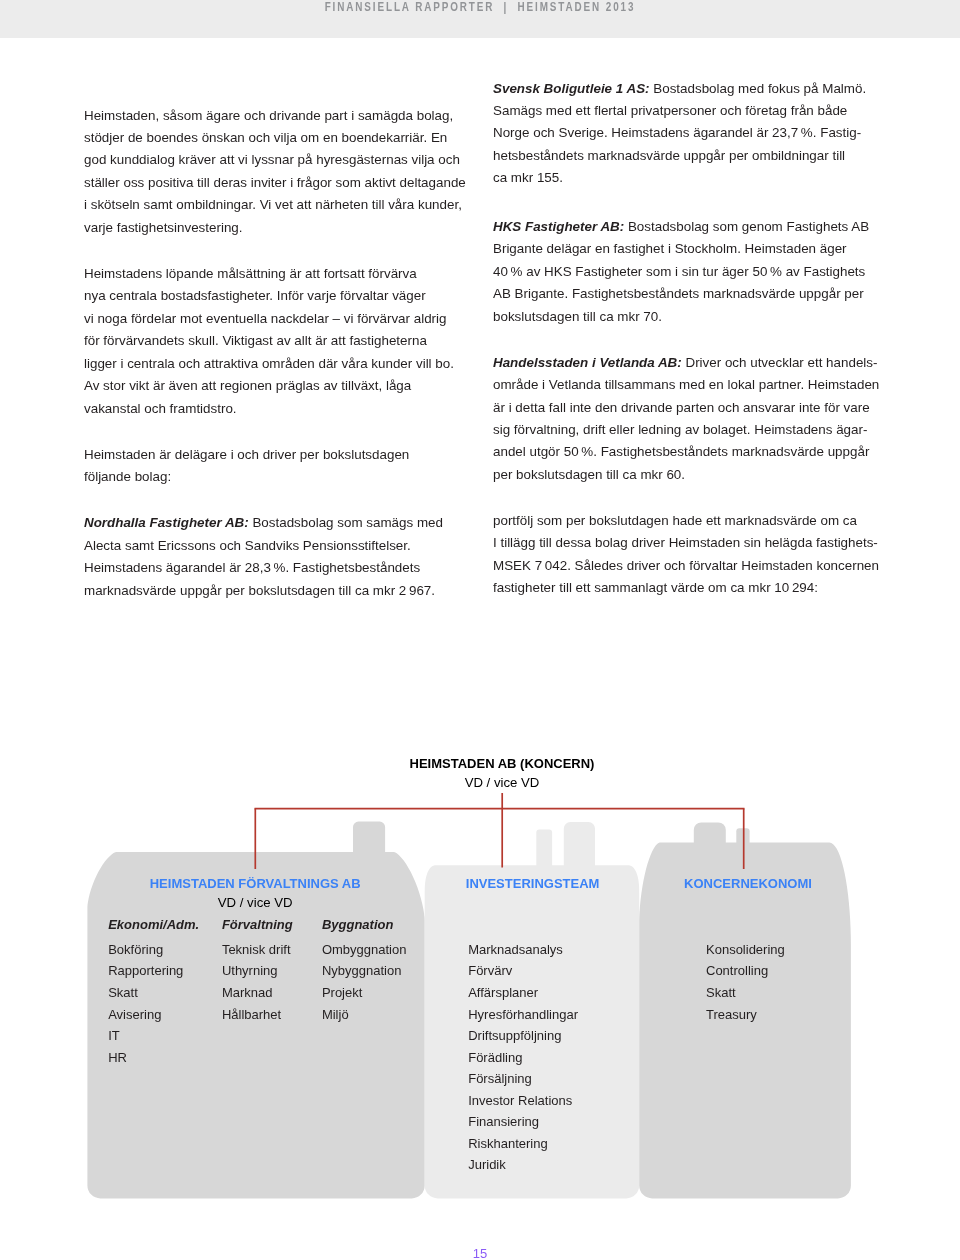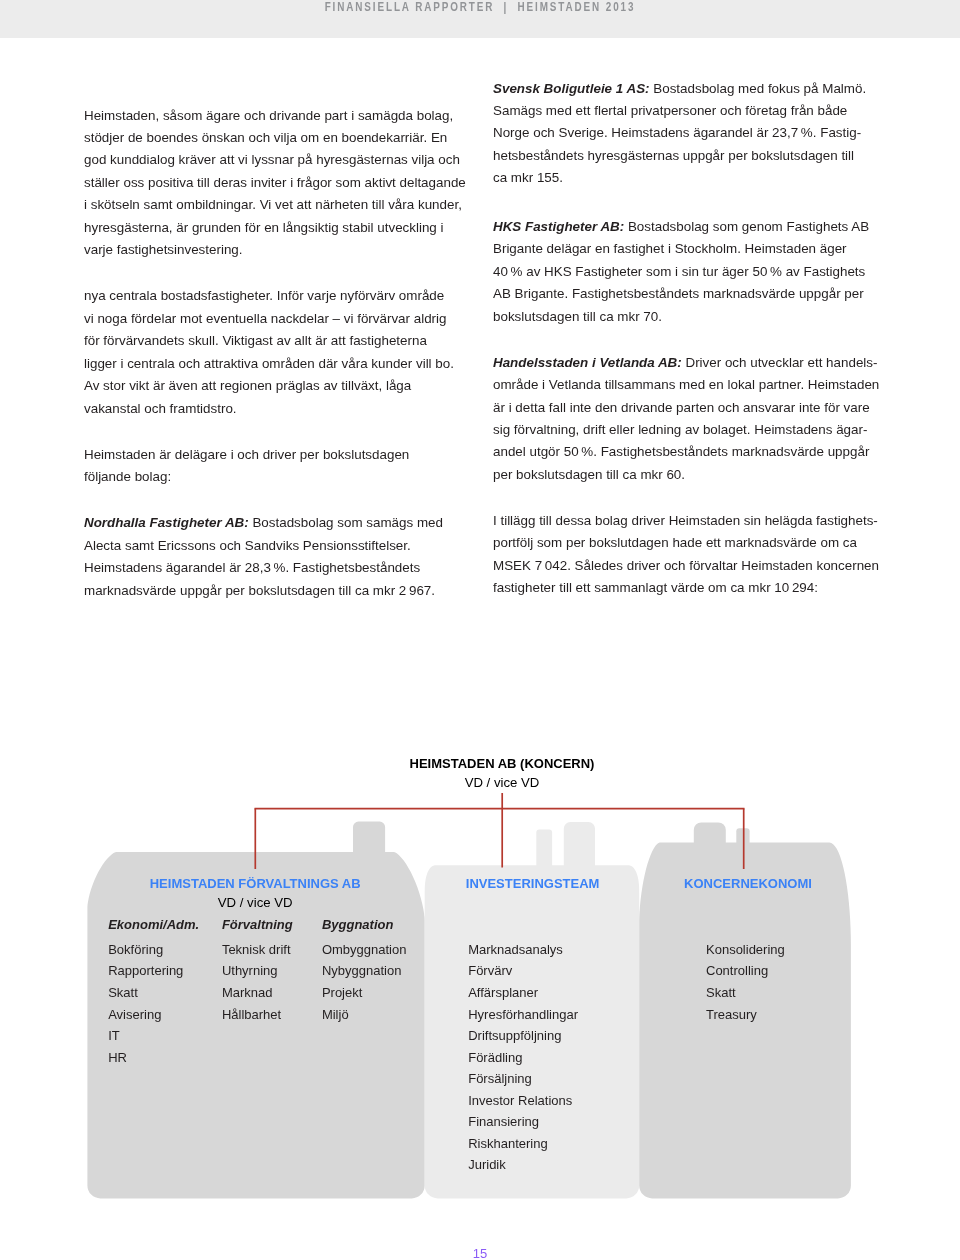--- a/index.html
+++ b/index.html
@@ -57,25 +57,25 @@
   <div class="header-band"></div>
   <div class="header-title">FINANSIELLA RAPPORTER  |  HEIMSTADEN 2013</div>
 
   <div class="col col-left">
     <div class="para">
       <div class="ln">Heimstaden, såsom ägare och drivande part i samägda bolag,</div>
       <div class="ln">stödjer de boendes önskan och vilja om en boendekarriär. En</div>
       <div class="ln">god kunddialog kräver att vi lyssnar på hyresgästernas vilja och</div>
       <div class="ln">ställer oss positiva till deras inviter i frågor som aktivt deltagande</div>
       <div class="ln">i skötseln samt ombildningar. Vi vet att närheten till våra kunder,</div>
-      <div class="ln">hyresgästerna, är grunden för en långsiktig stabil utveckling i</div>
       <div class="ln">varje fastighetsinvestering.</div>
     </div>
     <div class="para">
-      <div class="ln">nya centrala bostadsfastigheter. Inför varje nyförvärv område</div>
+      <div class="ln">Heimstadens löpande målsättning är att fortsatt förvärva</div>
+      <div class="ln">nya centrala bostadsfastigheter. Inför varje förvaltar väger</div>
       <div class="ln">vi noga fördelar mot eventuella nackdelar – vi förvärvar aldrig</div>
       <div class="ln">för förvärvandets skull. Viktigast av allt är att fastigheterna</div>
       <div class="ln">ligger i centrala och attraktiva områden där våra kunder vill bo.</div>
       <div class="ln">Av stor vikt är även att regionen präglas av tillväxt, låga</div>
       <div class="ln">vakanstal och framtidstro.</div>
     </div>
     <div class="para">
       <div class="ln">Heimstaden är delägare i och driver per bokslutsdagen</div>
       <div class="ln">följande bolag:</div>
     </div>
@@ -85,41 +85,41 @@
       <div class="ln">Heimstadens ägarandel är 28,3 %. Fastighetsbeståndets</div>
       <div class="ln">marknadsvärde uppgår per bokslutsdagen till ca mkr 2 967.</div>
     </div>
   </div>
 
   <div class="col col-right">
     <div class="para para-wide">
       <div class="ln"><span class="lead">Svensk Boligutleie 1 AS:</span><span> Bostadsbolag med fokus på Malmö.</span></div>
       <div class="ln">Samägs med ett flertal privatpersoner och företag från både</div>
       <div class="ln">Norge och Sverige. Heimstadens ägarandel är 23,7 %. Fastig-</div>
-      <div class="ln">hetsbeståndets hyresgästernas uppgår per bokslutsdagen till</div>
+      <div class="ln">hetsbeståndets marknadsvärde uppgår per ombildningar till</div>
       <div class="ln">ca mkr 155.</div>
     </div>
     <div class="para">
       <div class="ln"><span class="lead">HKS Fastigheter AB:</span><span> Bostadsbolag som genom Fastighets AB</span></div>
       <div class="ln">Brigante delägar en fastighet i Stockholm. Heimstaden äger</div>
       <div class="ln">40 % av HKS Fastigheter som i sin tur äger 50 % av Fastighets</div>
       <div class="ln">AB Brigante. Fastighetsbeståndets marknadsvärde uppgår per</div>
       <div class="ln">bokslutsdagen till ca mkr 70.</div>
     </div>
     <div class="para">
       <div class="ln"><span class="lead">Handelsstaden i Vetlanda AB:</span><span> Driver och utvecklar ett handels-</span></div>
       <div class="ln">område i Vetlanda tillsammans med en lokal partner. Heimstaden</div>
       <div class="ln">är i detta fall inte den drivande parten och ansvarar inte för vare</div>
       <div class="ln">sig förvaltning, drift eller ledning av bolaget. Heimstadens ägar-</div>
       <div class="ln">andel utgör 50 %. Fastighetsbeståndets marknadsvärde uppgår</div>
       <div class="ln">per bokslutsdagen till ca mkr 60.</div>
     </div>
     <div class="para">
+      <div class="ln">portfölj som per bokslutdagen hade ett marknadsvärde om ca</div>
       <div class="ln">I tillägg till dessa bolag driver Heimstaden sin helägda fastighets-</div>
-      <div class="ln">portfölj som per bokslutdagen hade ett marknadsvärde om ca</div>
       <div class="ln">MSEK 7 042. Således driver och förvaltar Heimstaden koncernen</div>
       <div class="ln">fastigheter till ett sammanlagt värde om ca mkr 10 294:</div>
     </div>
   </div>
 
   <div class="org">
     <svg class="org-shapes" width="960" height="1260" viewBox="0 0 960 1260">
       <path d="M 358.5 821.6 H 379.6 A 5.5 5.5 0 0 1 385.1 827.1 V 862.0 H 353.0 V 827.1 A 5.5 5.5 0 0 1 358.5 821.6 Z" fill="#d7d7d7"></path>
       <path d="M 539.3 829.6 H 549.1 A 3.0 3.0 0 0 1 552.1 832.6 V 874.0 H 536.3 V 832.6 A 3.0 3.0 0 0 1 539.3 829.6 Z" fill="#ebebeb"></path>
       <path d="M 570.3 822.1 H 588.5 A 6.5 6.5 0 0 1 595.0 828.6 V 874.0 H 563.8 V 828.6 A 6.5 6.5 0 0 1 570.3 822.1 Z" fill="#ebebeb"></path>

